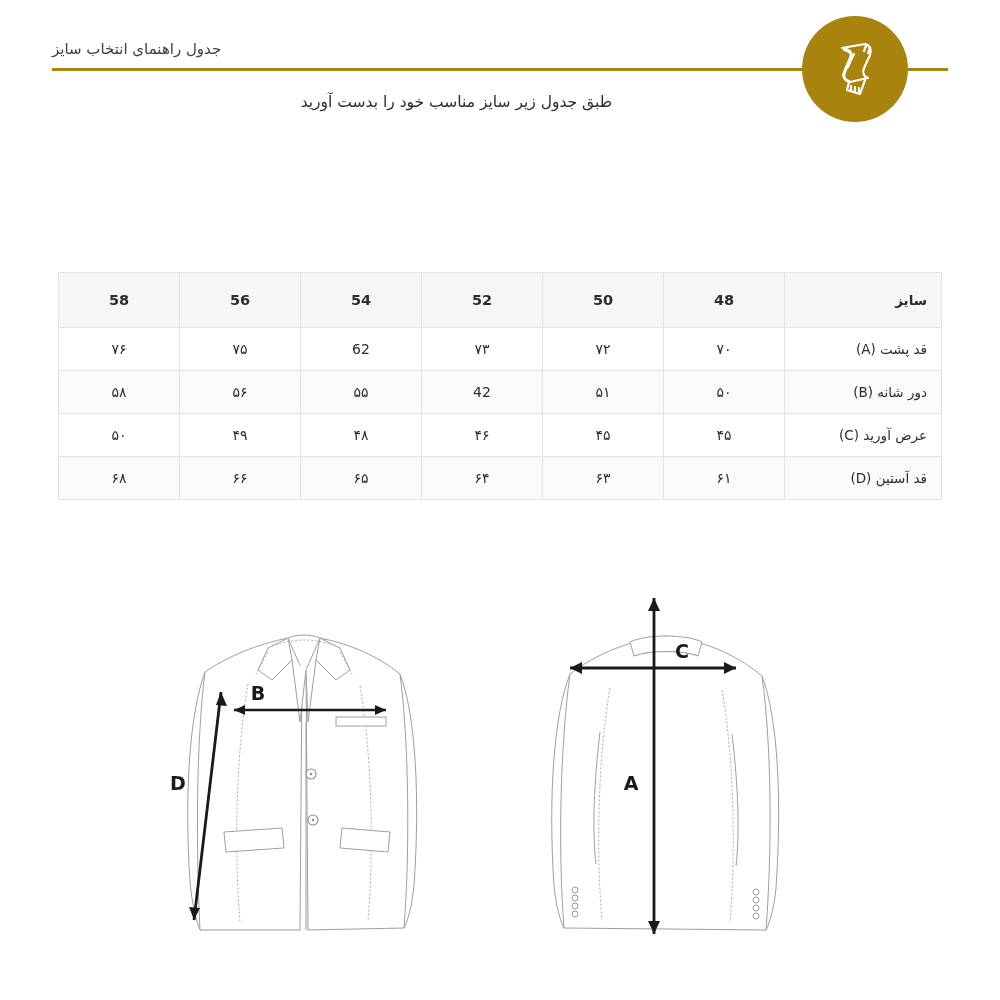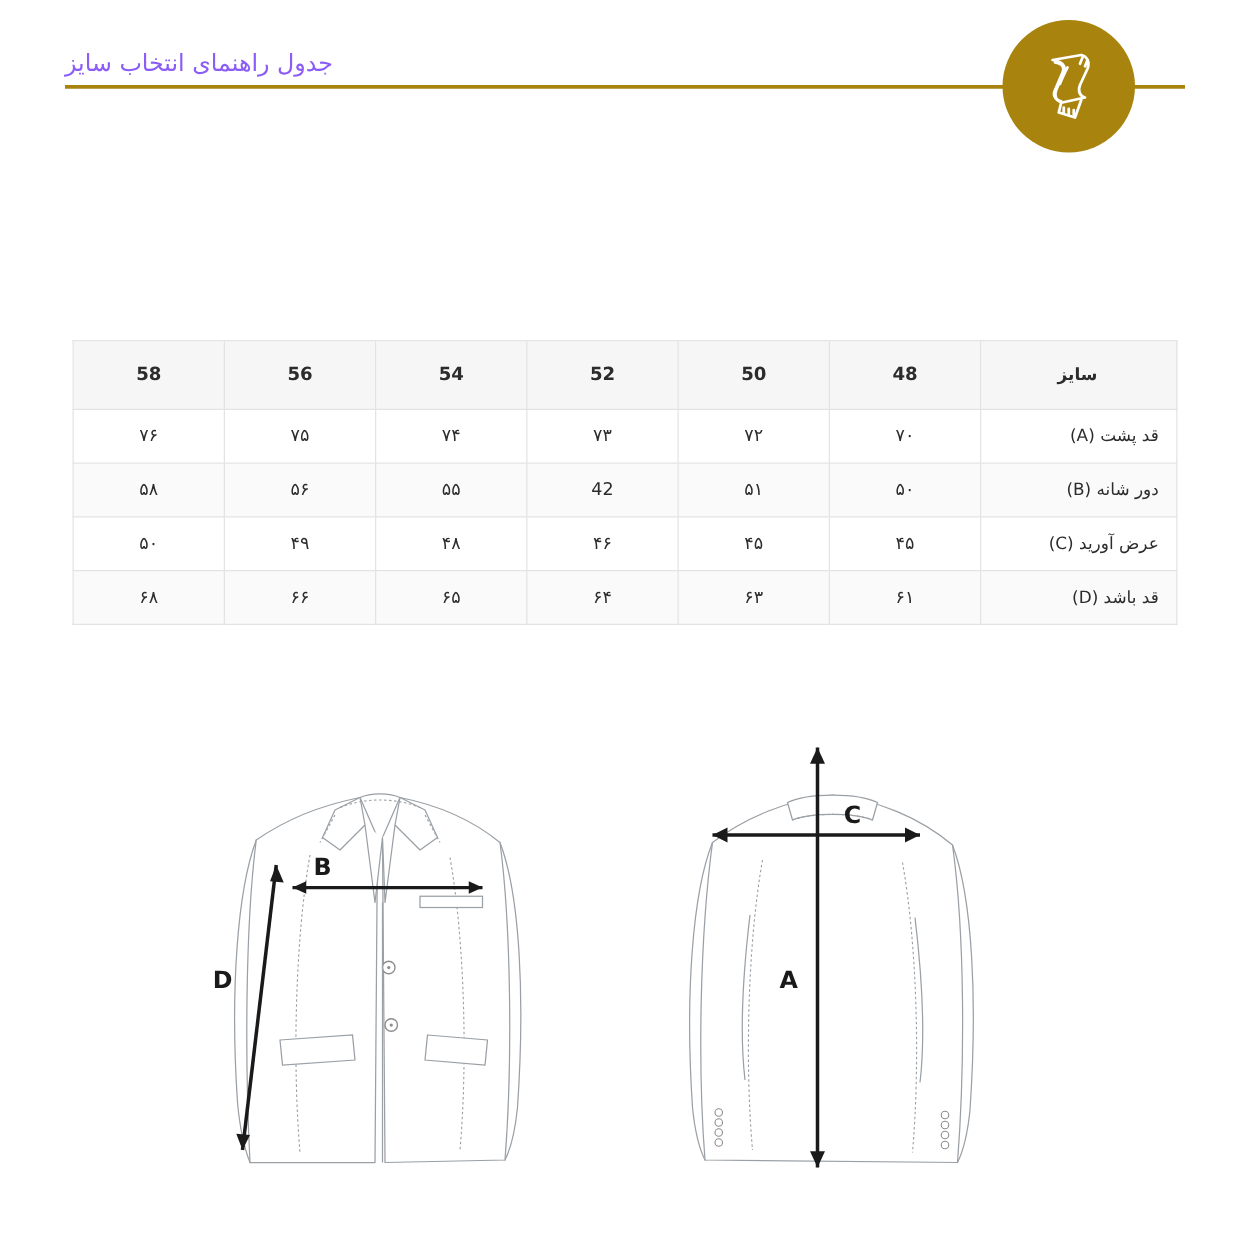--- a/index.html
+++ b/index.html
@@ -41,22 +41,22 @@
     align-items: center;
     justify-content: center;
     z-index: 3;
   }
   .badge svg { display: block; }
 
   .header-title {
     position: absolute;
     top: 40px;
     left: 52px;
-    font-size: 19px;
-    color: #8b5cf6;
+    font-size: 15px;
+    color: #404040;
     letter-spacing: 0.2px;
     direction: rtl;
     text-align: right;
   }
   .header-lines {
     position: absolute;
     top: 88px;
     left: 52px;
     width: 560px;
     text-align: right;
@@ -96,21 +96,21 @@
     height: 54px;
   }
   table.sizes tbody td:first-child,
   table.sizes thead th:first-child {
     width: 130px;
     text-align: right;
     padding-right: 14px;
     font-size: 13.5px;
   }
   table.sizes thead th:first-child {
-    text-align: center;
+    text-align: right;
     padding-right: 14px;
   }
   table.sizes tbody tr:nth-child(even) td {
     background: #fafafa;
   }
   table.sizes tbody tr:nth-child(odd) td {
     background: #ffffff;
   }
 
   
@@ -156,20 +156,21 @@
           <path d="M46 12 L44 17"></path>
           <path d="M50 14 L48 19"></path>
         </g>
       </svg>
     </span>
   </div>
 
   <div class="header-title">جدول راهنمای انتخاب سایز</div>
 
   <div class="header-lines">
+    <div>طبق جدول زیر سایز مناسب خود را بدست آورید</div>
   </div>
 </div>
 
 <div class="table-wrap">
   <table class="sizes">
     <thead>
       <tr>
         <th>سایز</th>
         <th>48</th>
         <th>50</th>
@@ -178,21 +179,21 @@
         <th>56</th>
         <th>58</th>
       </tr>
     </thead>
     <tbody>
       <tr>
         <td>قد پشت (A)</td>
         <td>۷۰</td>
         <td>۷۲</td>
         <td>۷۳</td>
-        <td>۷۴</td>
+        <td>62</td>
         <td>۷۵</td>
         <td>۷۶</td>
       </tr>
       <tr>
         <td>دور شانه (B)</td>
         <td>۵۰</td>
         <td>۵۱</td>
         <td>42</td>
         <td>۵۵</td>
         <td>۵۶</td>
@@ -201,21 +202,21 @@
       <tr>
         <td>عرض آورید (C)</td>
         <td>۴۵</td>
         <td>۴۵</td>
         <td>۴۶</td>
         <td>۴۸</td>
         <td>۴۹</td>
         <td>۵۰</td>
       </tr>
       <tr>
-        <td>قد باشد (D)</td>
+        <td>قد آستین (D)</td>
         <td>۶۱</td>
         <td>۶۳</td>
         <td>۶۴</td>
         <td>۶۵</td>
         <td>۶۶</td>
         <td>۶۸</td>
       </tr>
     </tbody>
   </table>
 </div>

